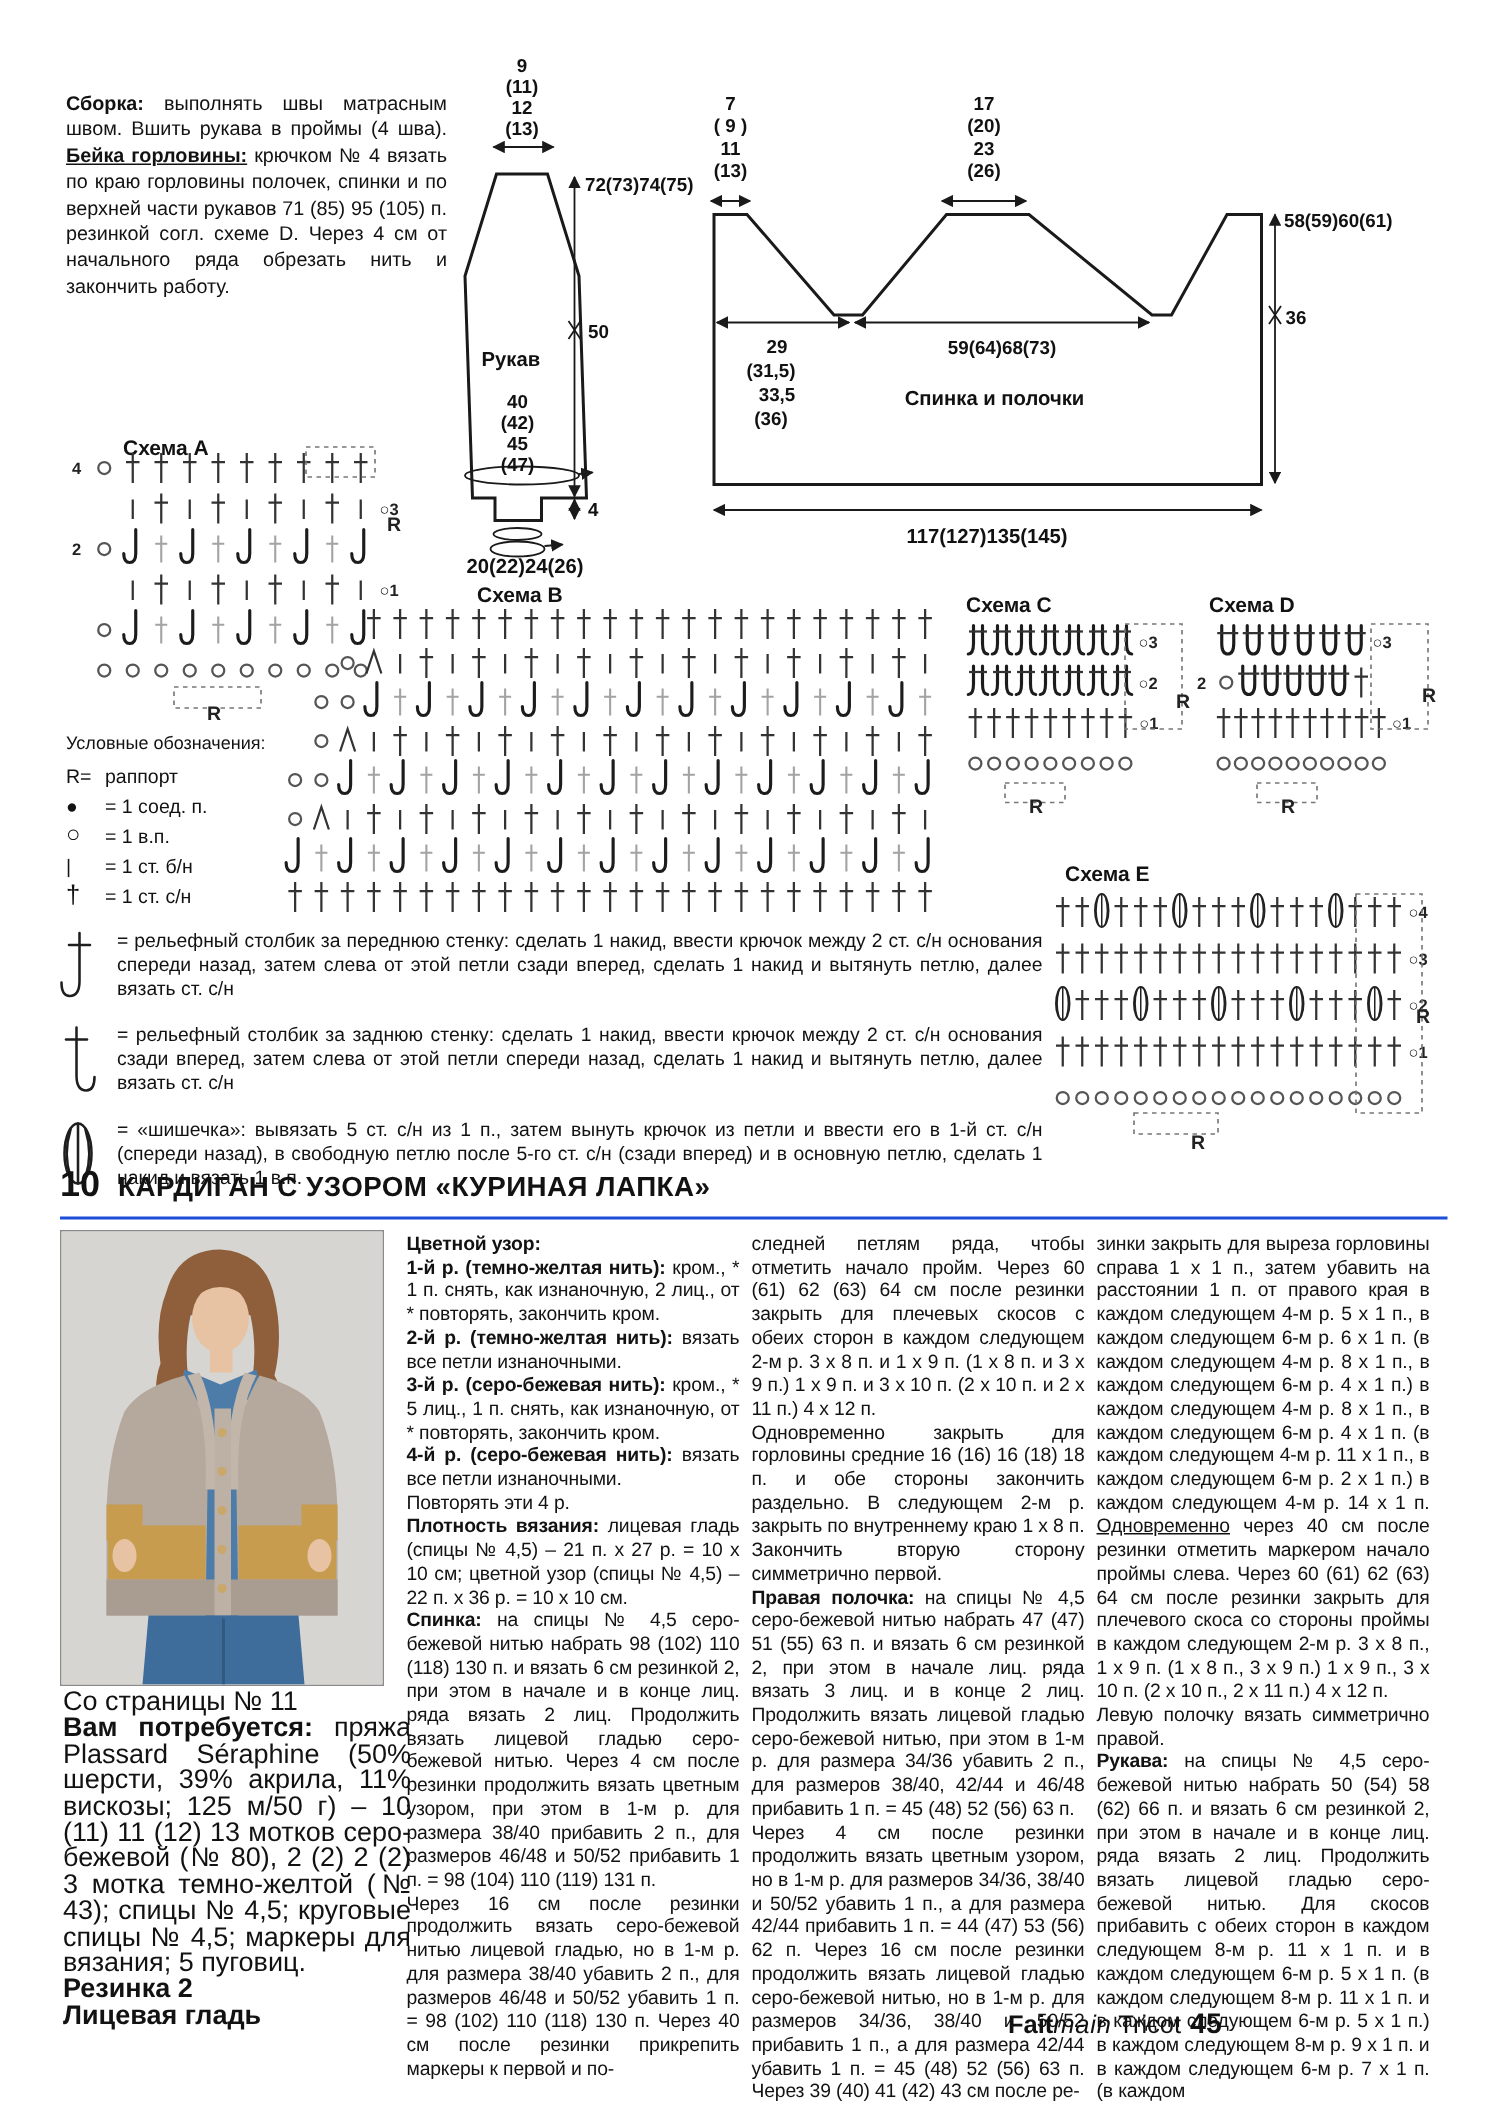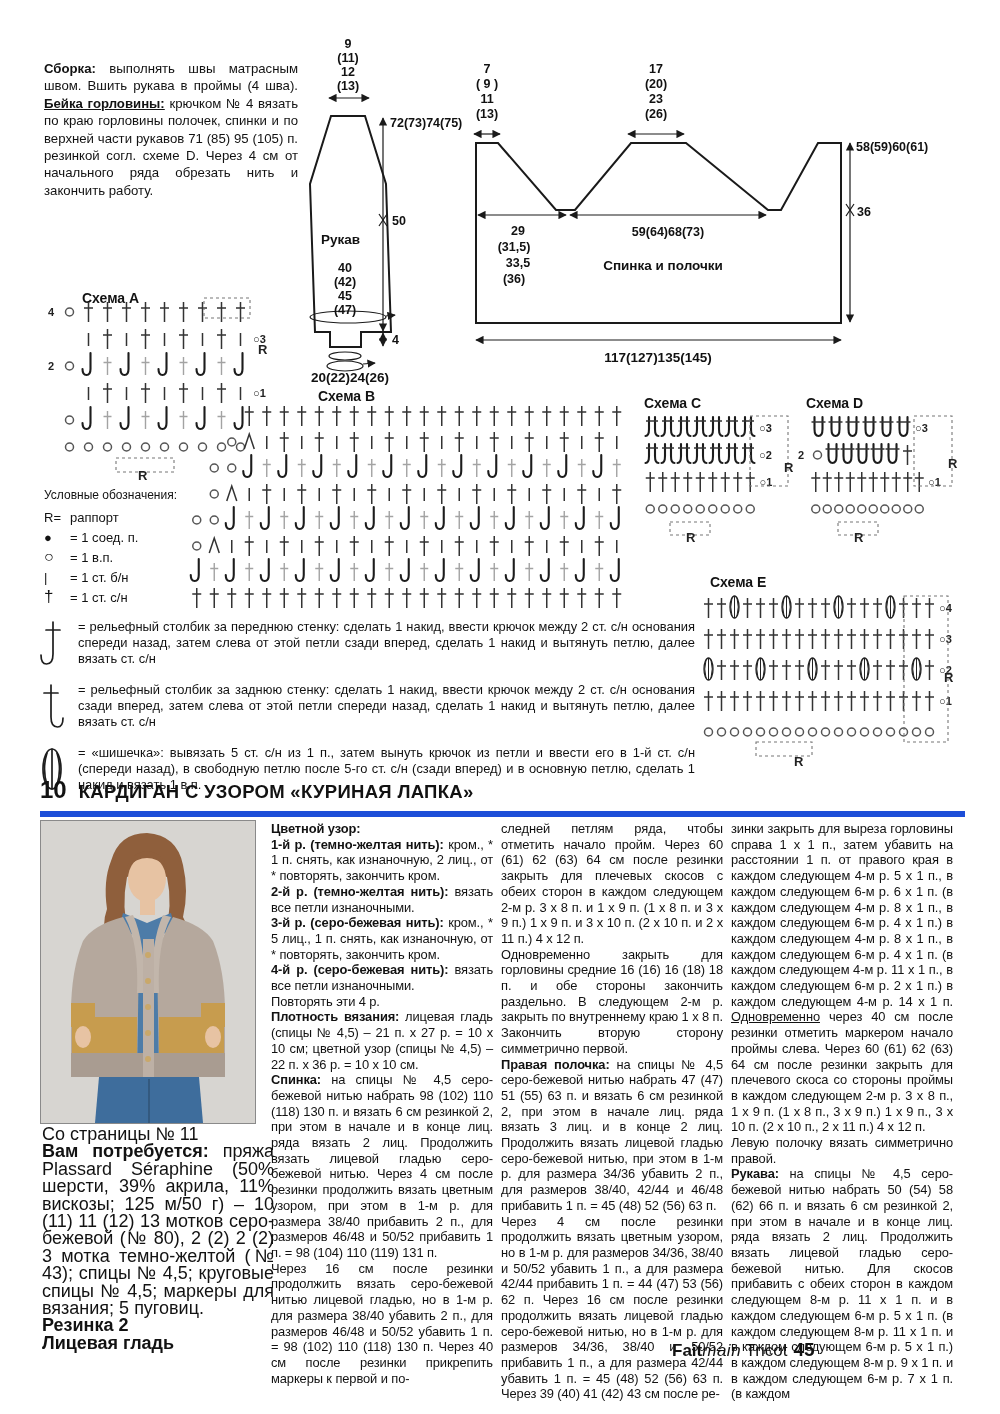--- a/index.html
+++ b/index.html
@@ -24,21 +24,21 @@
   .leg-title{font-weight:normal;font-size:12px;margin-bottom:5px}
   .leg-item{display:flex;align-items:center;height:20px}
   .leg-sym{width:26px;flex:0 0 26px}
   .s-big{font-size:16px;font-weight:bold}
   .s-dagger{font-size:17px}
   
   .symdefs{width:655px}
   .sd-item{display:flex;gap:12px;margin-bottom:13px;font-size:12.9px;line-height:16.2px;text-align:justify;align-items:center}
   .sd-icon{flex:0 0 26px}
   
-  .sec{display:flex;align-items:baseline;gap:12px;border-bottom:6px solid #1d4ed8;padding-bottom:7px;width:925px}
+  .sec{display:flex;align-items:baseline;gap:12px;border-bottom:2px solid #1d4ed8;padding-bottom:7px;width:925px}
   .sec-num{font-weight:bold;font-size:24px}
   .sec-title{font-weight:bold;font-size:18.5px;letter-spacing:.3px}
   
   .photo-frame{border:1px solid #8a8a8a}
   
   .footer{font-family:Liberation Sans, sans-serif;font-size:17px;width:262px;text-align:left;white-space:nowrap}
   .f-fait{font-weight:bold}
   .f-main{font-style:italic;letter-spacing:.5px}
   .f-num{font-weight:bold;font-size:19px;margin-left:6px}
   

